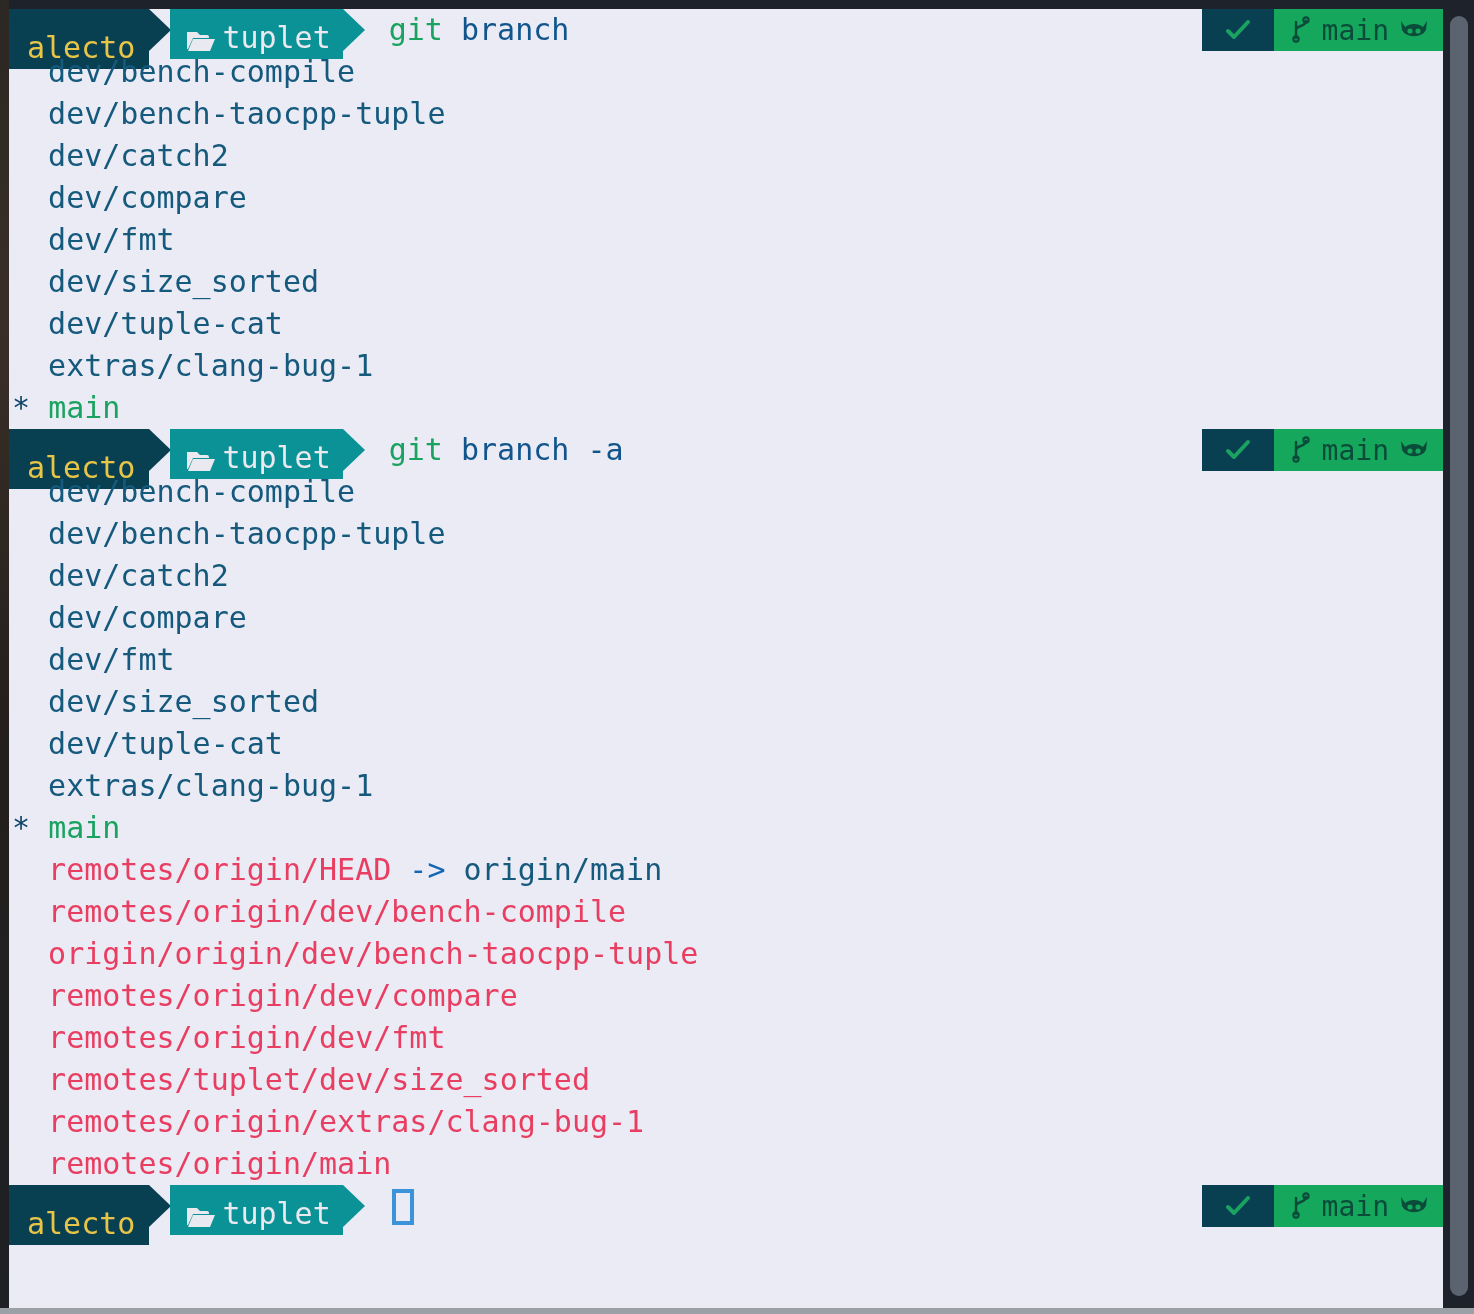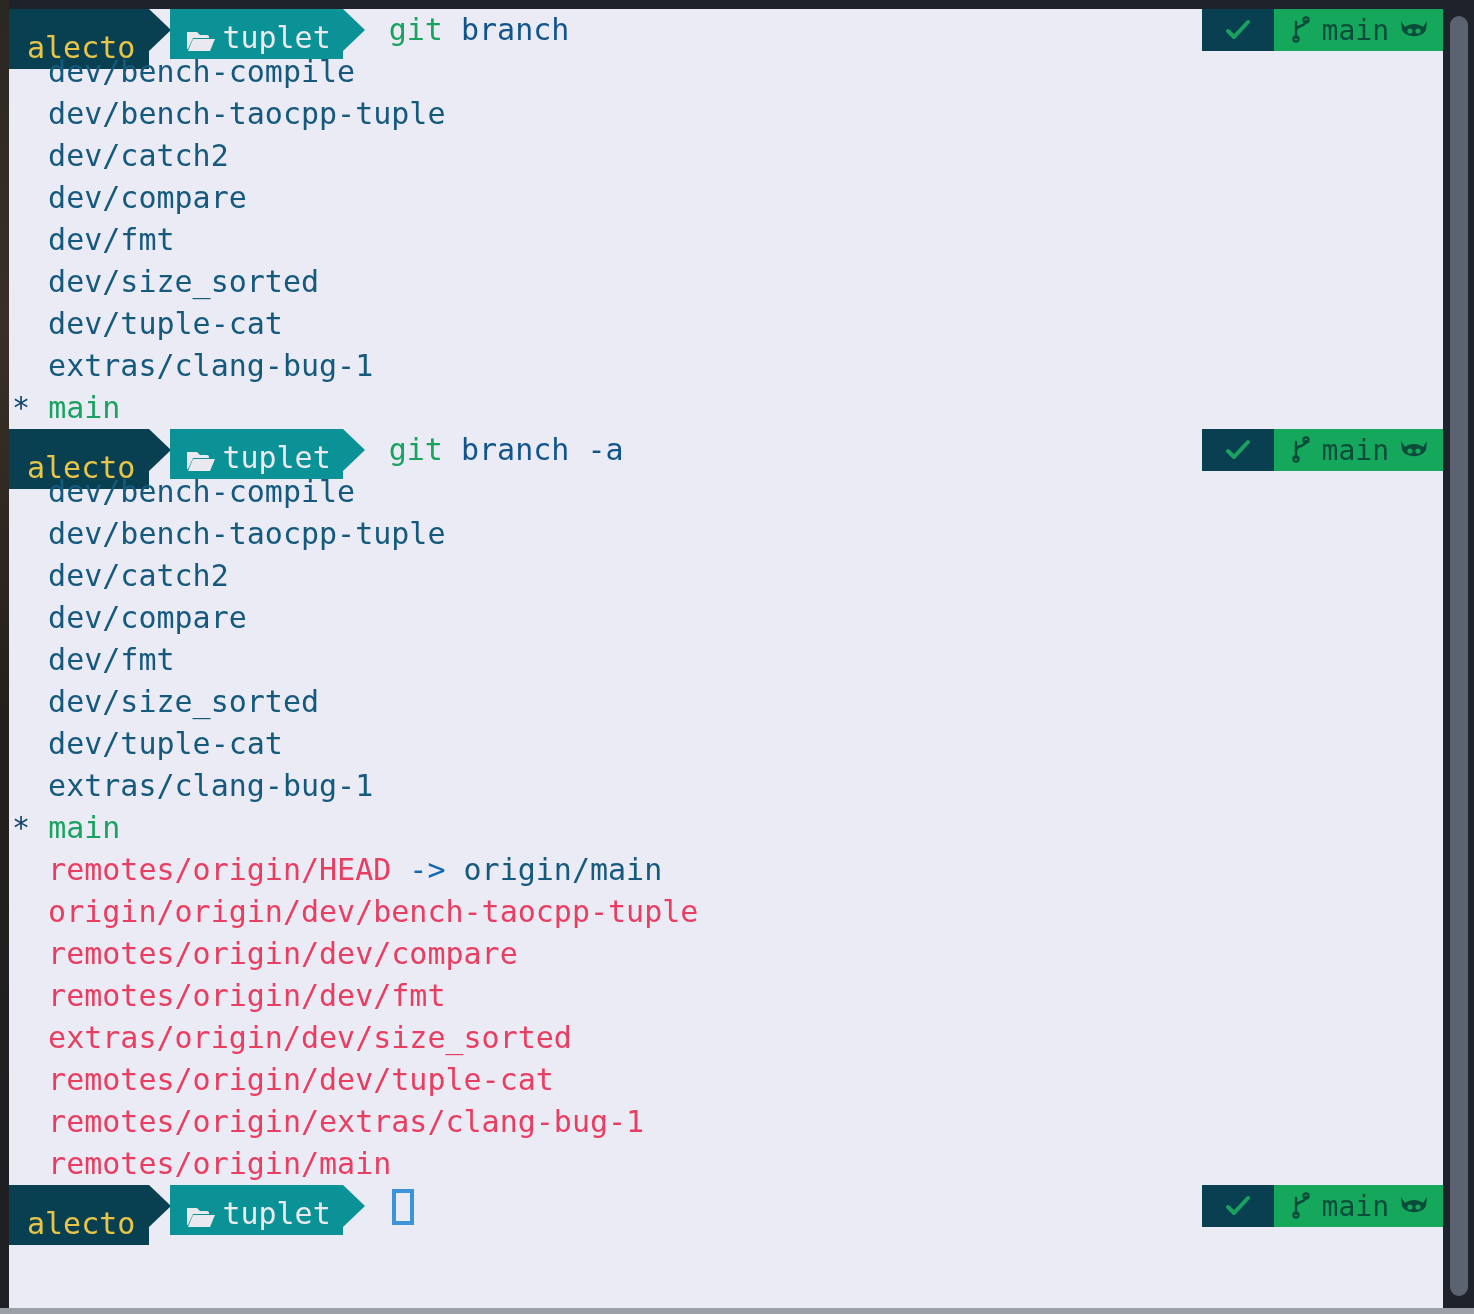--- a/index.html
+++ b/index.html
@@ -310,25 +310,25 @@
       <div class="line out-line"><span class="c-branch">  dev/bench-compile</span></div>
       <div class="line out-line"><span class="c-branch">  dev/bench-taocpp-tuple</span></div>
       <div class="line out-line"><span class="c-branch">  dev/catch2</span></div>
       <div class="line out-line"><span class="c-branch">  dev/compare</span></div>
       <div class="line out-line"><span class="c-branch">  dev/fmt</span></div>
       <div class="line out-line"><span class="c-branch">  dev/size_sorted</span></div>
       <div class="line out-line"><span class="c-branch">  dev/tuple-cat</span></div>
       <div class="line out-line"><span class="c-branch">  extras/clang-bug-1</span></div>
       <div class="line out-line"><span class="c-star">* </span><span class="c-current">main</span></div>
       <div class="line out-line"><span class="c-remote">  remotes/origin/HEAD</span><span class="c-arrow"> -&gt; </span><span class="c-origin">origin/main</span></div>
+      <div class="line out-line"><span class="c-remote">  remotes/origin/dev/bench-compile</span></div>
       <div class="line out-line"><span class="c-remote">  origin/origin/dev/bench-taocpp-tuple</span></div>
       <div class="line out-line"><span class="c-remote">  remotes/origin/dev/compare</span></div>
       <div class="line out-line"><span class="c-remote">  remotes/origin/dev/fmt</span></div>
-      <div class="line out-line"><span class="c-remote">  extras/origin/dev/size_sorted</span></div>
-      <div class="line out-line"><span class="c-remote">  remotes/origin/dev/tuple-cat</span></div>
+      <div class="line out-line"><span class="c-remote">  remotes/tuplet/dev/size_sorted</span></div>
       <div class="line out-line"><span class="c-remote">  remotes/origin/extras/clang-bug-1</span></div>
       <div class="line out-line"><span class="c-remote">  remotes/origin/main</span></div>
       <div class="prompt-line">
         <div class="seg seg-user"><span>alecto</span></div>
         <div class="sep-user"></div>
         <div class="seg seg-dir"><span class="folder-icon"><svg width="30" height="26" viewBox="0 0 30 26">
               <path d="M1 5 h10 l3 3 h7 a2 2 0 0 1 2 2 v1 h-16 l-5 11 h-1 z M7 12 h22 l-5 12 h-22 z" fill="#e9e9ef"></path>
             </svg></span><span>tuplet</span></div>
         <div class="sep-dir"></div>
         <div class="seg seg-cmd"><span class="cursor-block"></span></div>

